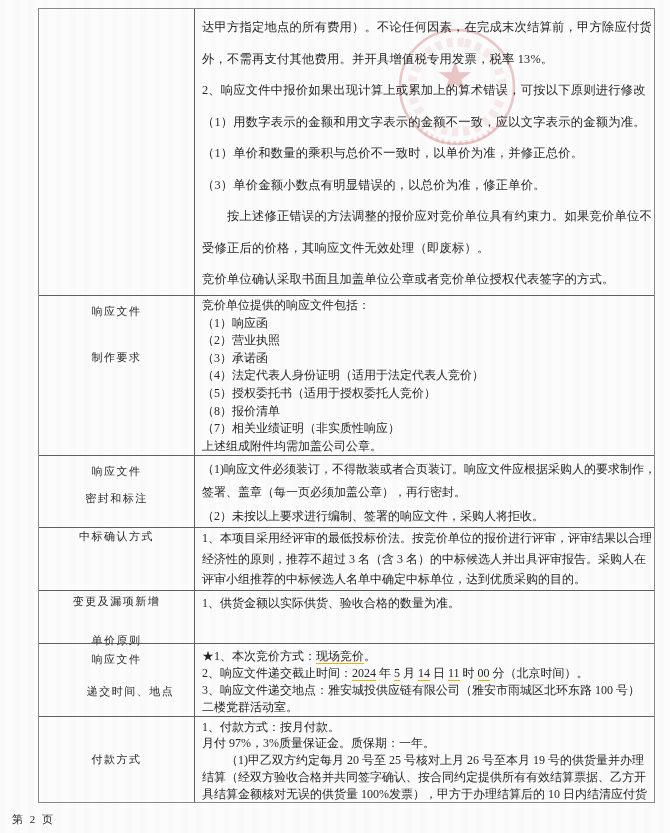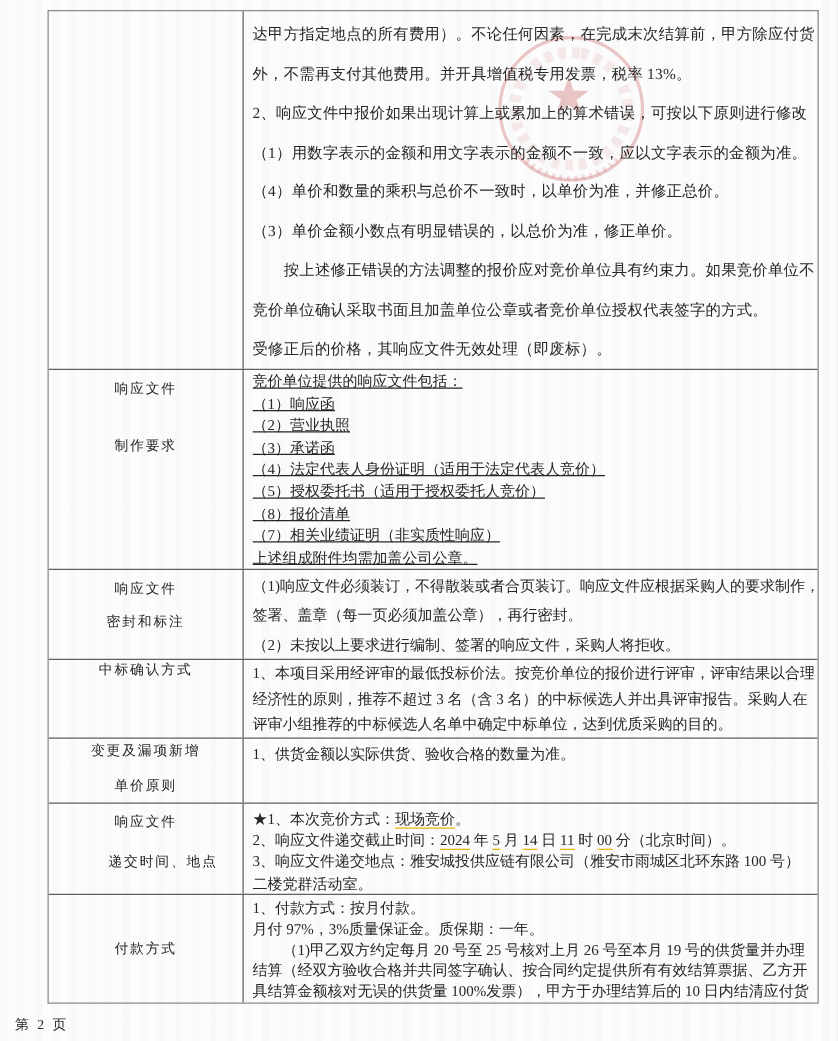--- a/index.html
+++ b/index.html
@@ -34,40 +34,40 @@
     padding-left:7px;padding-right:3px;font-size:12px;overflow:hidden;
   }
   .ln{white-space:pre;overflow:hidden;}
   .u{border-bottom:1px solid #eab308;}
   
   .r1{height:286px;}
   .r1 .content-cell{padding-top:3px;font-size:12.3px;letter-spacing:.2px;}
   .r1 .ln{line-height:31.5px;}
   
   .r2{height:160px;}
-  .r2 .content-cell{padding-top:1px;text-decoration:underline;}
+  .r2 .content-cell{padding-top:1px;}
   .r2 .ln{line-height:17.6px;}
   .r2 .label-cell{padding-top:7px;}
   .r2 .lab+.lab{margin-top:30px;}
   
   .r3{height:72px;}
   .r3 .content-cell{padding-top:2px;}
   .r3 .ln{line-height:23.3px;}
   .r3 .label-cell{padding-top:7px;}
   .r3 .lab+.lab{margin-top:11px;}
   
   .r4{height:63px;}
   .r4 .ln{line-height:20.5px;}
   .r4 .label-cell{}
   
   .r5{height:53px;}
   .r5 .content-cell{padding-top:2px;}
   .r5 .ln{line-height:20px;}
   .r5 .label-cell{padding-top:2px;}
-  .r5 .lab+.lab{margin-top:12px;}
+  .r5 .lab+.lab{margin-top:23px;}
   
   .r6{height:73px;}
   .r6 .content-cell{padding-top:4px;}
   .r6 .ln{line-height:17.2px;}
   .r6 .label-cell{padding-top:7px;}
   .r6 .lab+.lab{margin-top:16px;margin-left:28px;}
   
   .r7{flex:1;}
   .r7 .content-cell{padding-top:2px;}
   .r7 .ln{line-height:16.8px;}
@@ -91,25 +91,25 @@
 
   <div class="doc-table">
 
     <div class="row first r1">
       <div class="label-cell"></div>
       <div class="content-cell">
         <div class="ln">达甲方指定地点的所有费用）。不论任何因素，在完成末次结算前，甲方除应付货款</div>
         <div class="ln">外，不需再支付其他费用。并开具增值税专用发票，税率 13%。</div>
         <div class="ln">2、响应文件中报价如果出现计算上或累加上的算术错误，可按以下原则进行修改：</div>
         <div class="ln">（1）用数字表示的金额和用文字表示的金额不一致，应以文字表示的金额为准。</div>
-        <div class="ln">（4）单价和数量的乘积与总价不一致时，以单价为准，并修正总价。</div>
+        <div class="ln">（1）单价和数量的乘积与总价不一致时，以单价为准，并修正总价。</div>
         <div class="ln">（3）单价金额小数点有明显错误的，以总价为准，修正单价。</div>
         <div class="ln">　　按上述修正错误的方法调整的报价应对竞价单位具有约束力。如果竞价单位不接</div>
+        <div class="ln">受修正后的价格，其响应文件无效处理（即废标）。</div>
         <div class="ln">竞价单位确认采取书面且加盖单位公章或者竞价单位授权代表签字的方式。</div>
-        <div class="ln">受修正后的价格，其响应文件无效处理（即废标）。</div>
       </div>
     </div>
 
     <div class="row r2">
       <div class="label-cell">
         <div class="lab">响应文件</div>
         <div class="lab">制作要求</div>
       </div>
       <div class="content-cell">
         <div class="ln">竞价单位提供的响应文件包括：</div>

